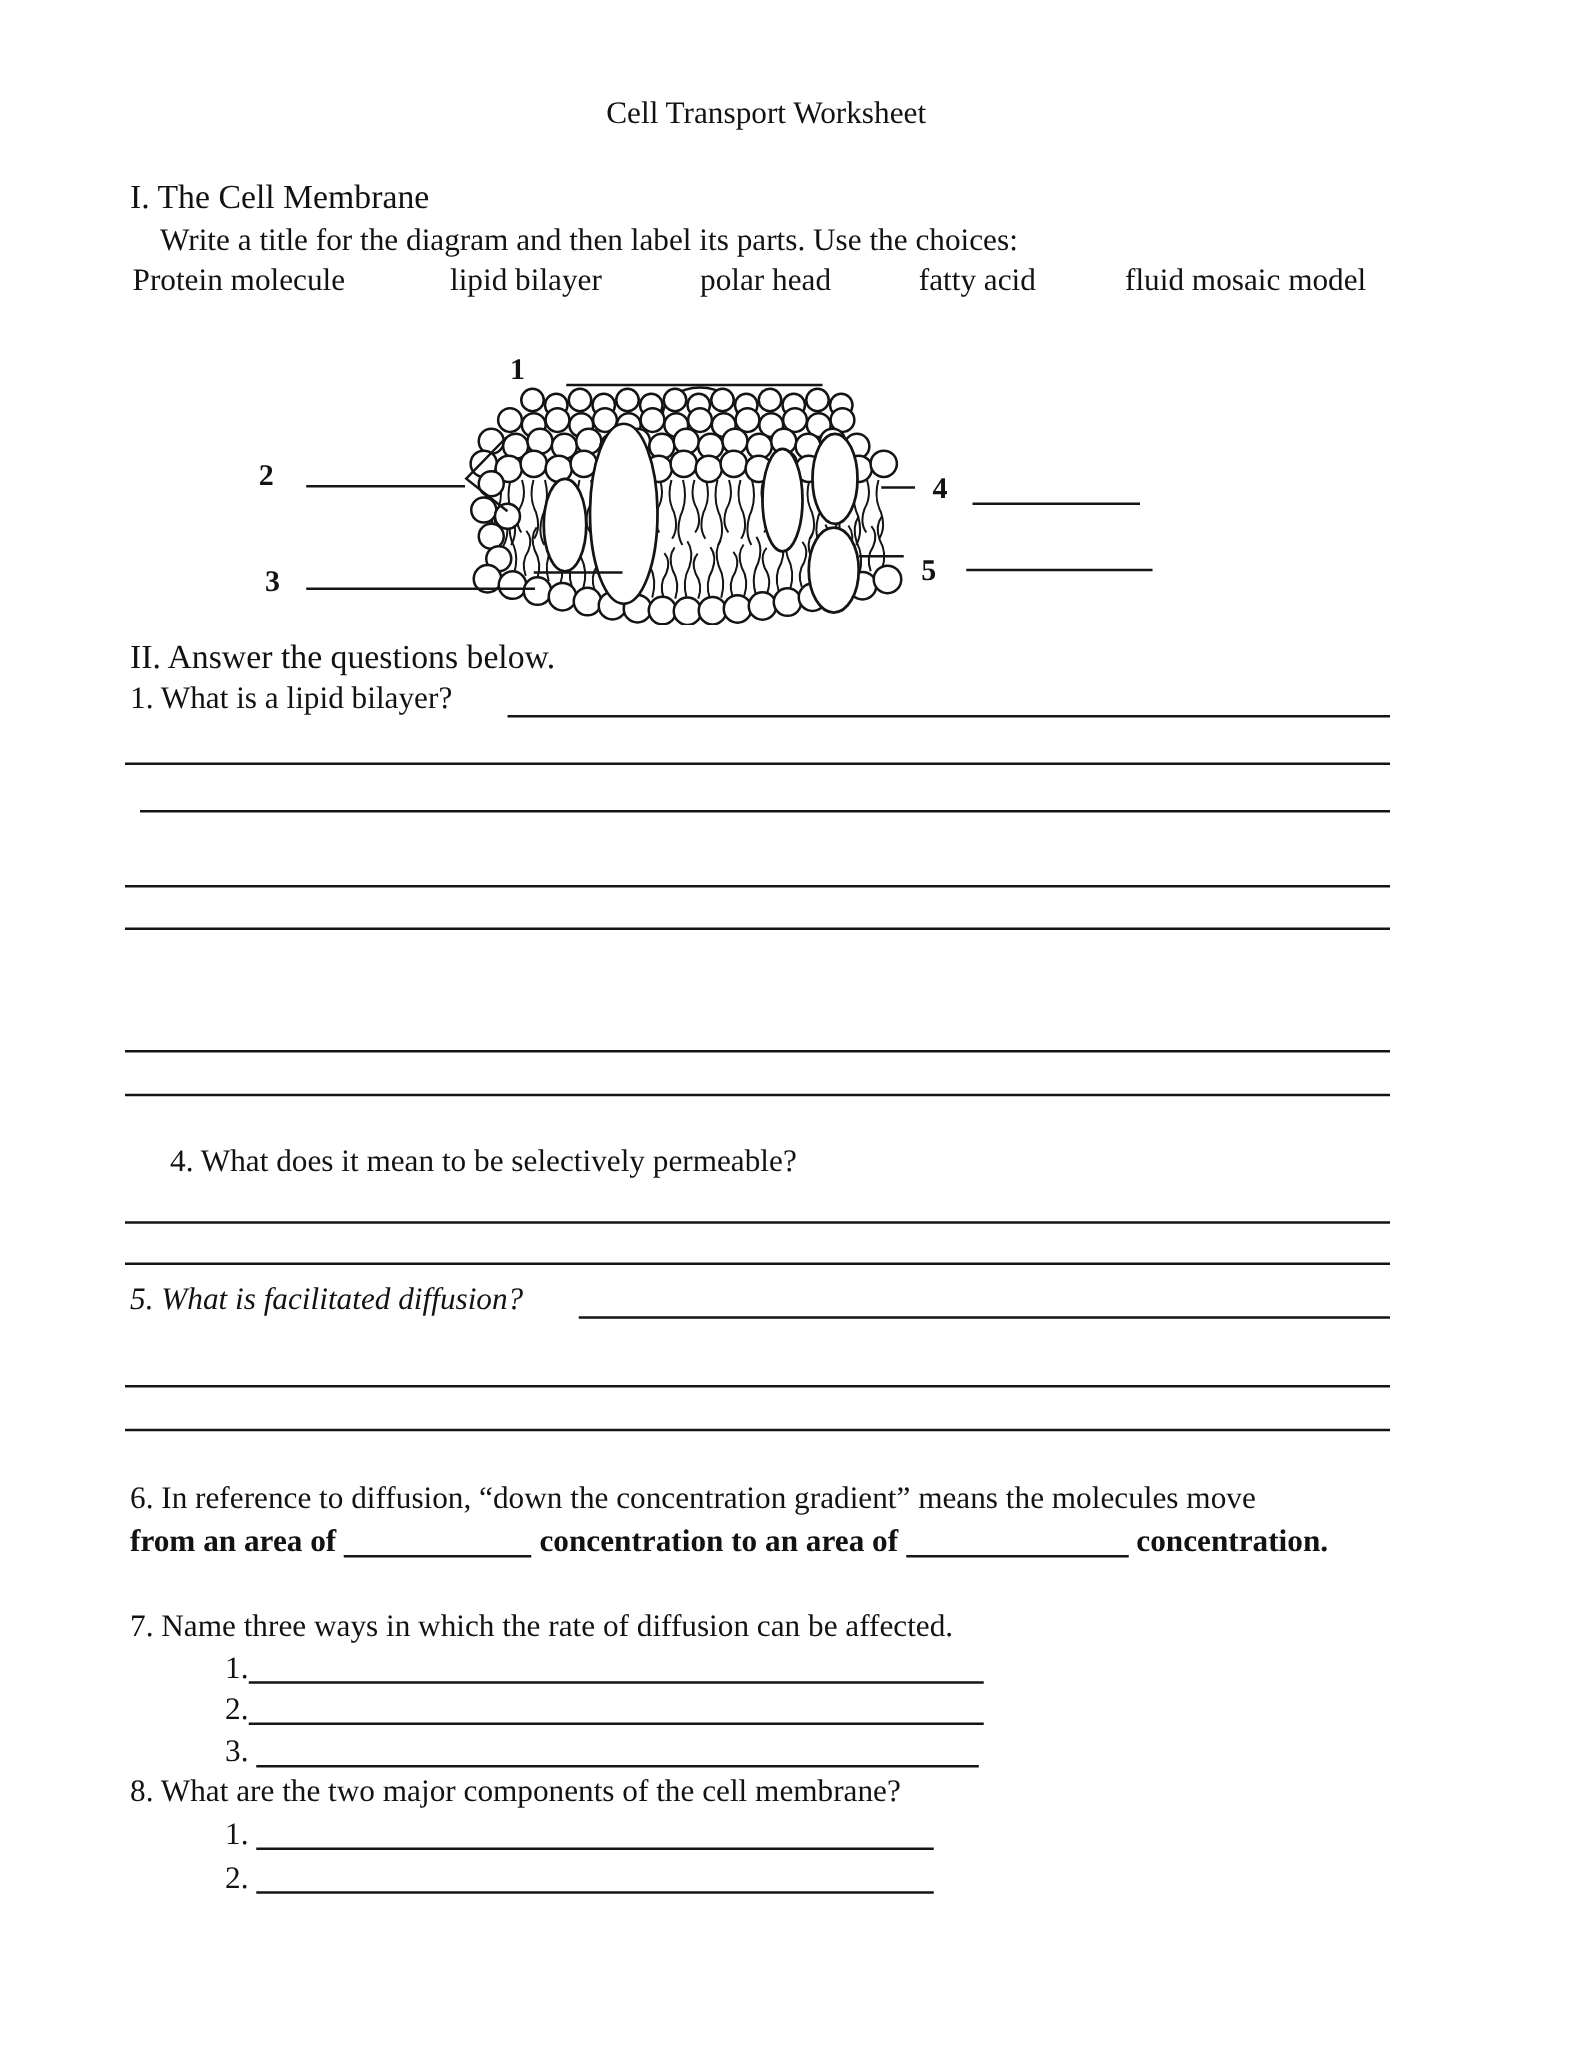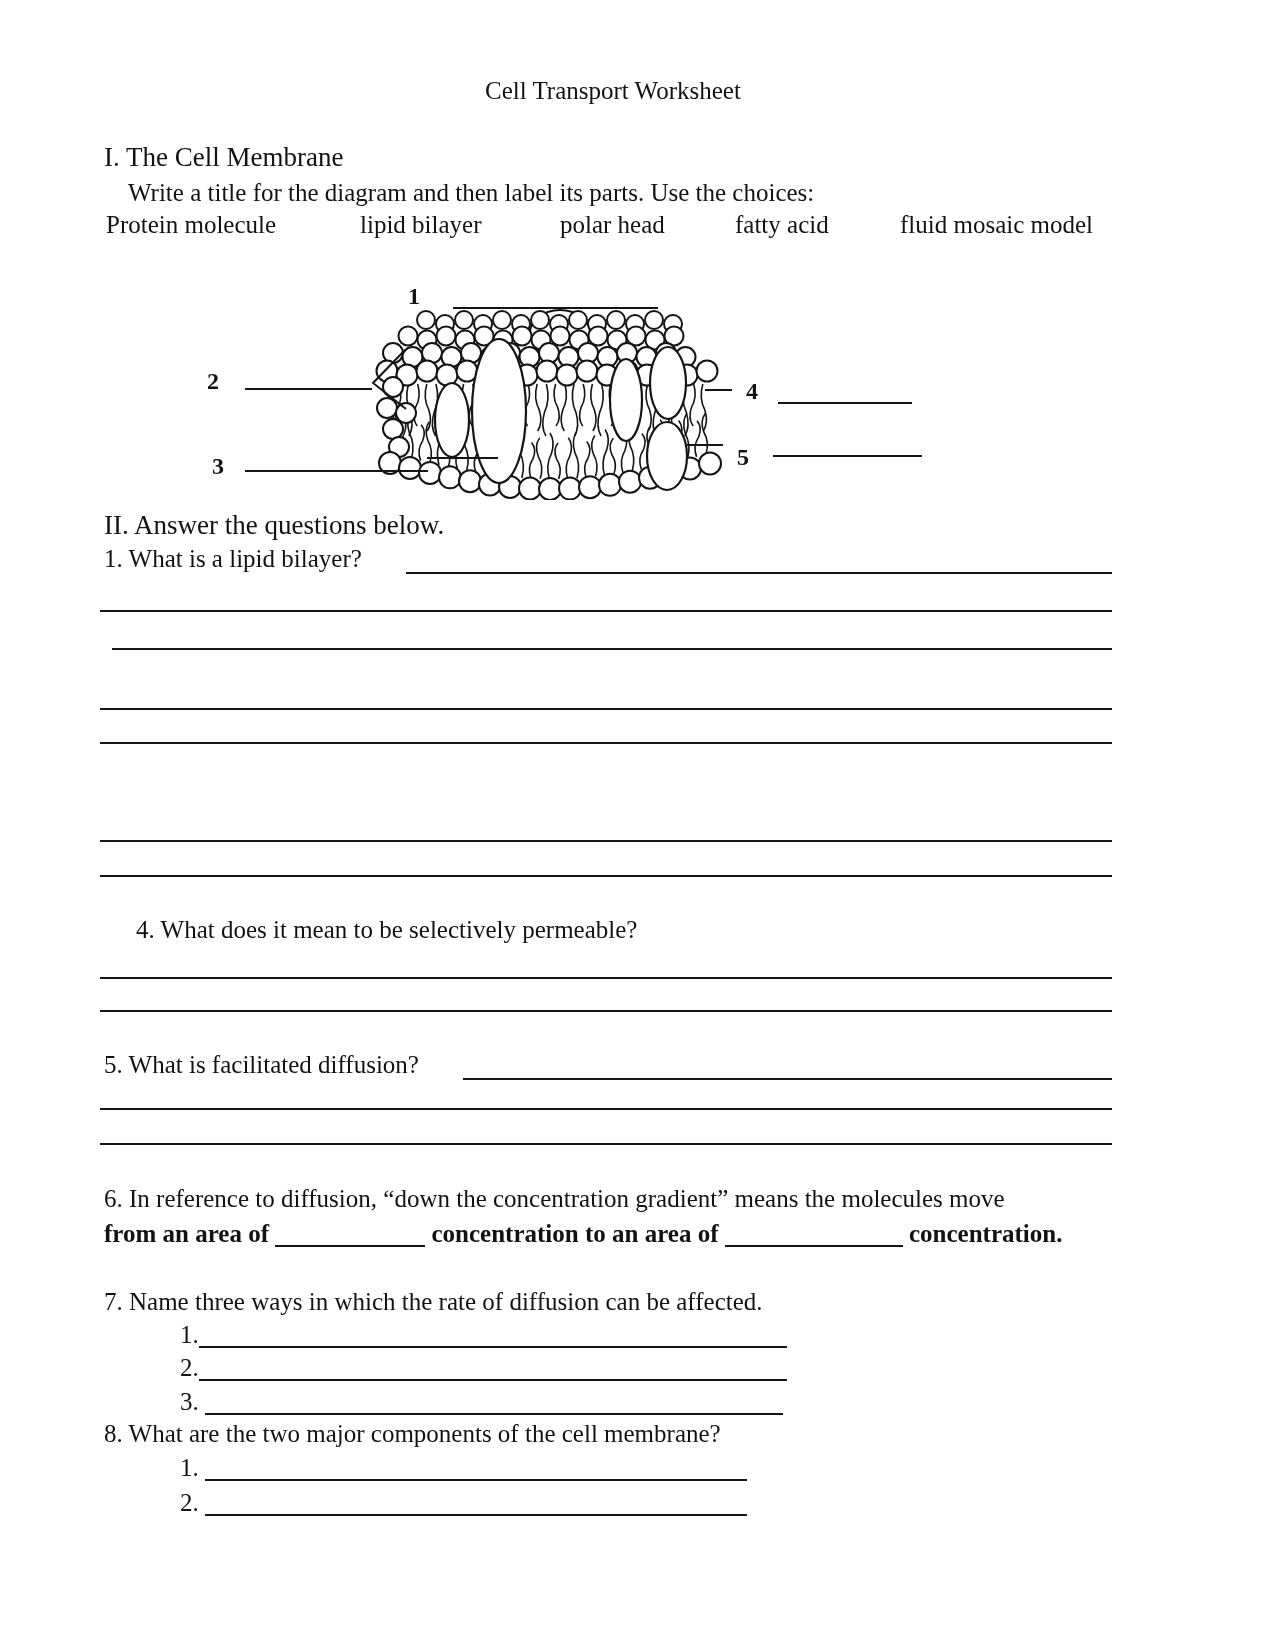--- a/index.html
+++ b/index.html
@@ -238,21 +238,21 @@
   <div class="rule" style="left:100px;top:708px;width:1012px;"></div>
   <div class="rule" style="left:100px;top:742px;width:1012px;"></div>
 
   <div class="rule" style="left:100px;top:840px;width:1012px;"></div>
   <div class="rule" style="left:100px;top:875px;width:1012px;"></div>
 
   <div class="line" style="left:104px;top:914px;margin-left:32px;">4. What does it mean to be selectively permeable?</div>
   <div class="rule" style="left:100px;top:977px;width:1012px;"></div>
   <div class="rule" style="left:100px;top:1010px;width:1012px;"></div>
 
-  <div class="line qrow" style="left:104px;top:1049px;">
+  <div class="line qrow" style="left:104px;top:1024px;font-style:italic;">
     <span>5. What is facilitated diffusion?</span>
     <span class="blank"></span>
   </div>
   <div class="rule" style="left:100px;top:1108px;width:1012px;"></div>
   <div class="rule" style="left:100px;top:1143px;width:1012px;"></div>
 
   <div class="line" style="left:104px;top:1183px;">6. In reference to diffusion, “down the concentration gradient” means the molecules move</div>
   <div class="line" style="left:104px;top:1218px;font-weight:bold;">
     <span>from an area of</span>
     <span class="iblank" style="width:150px;"></span>

